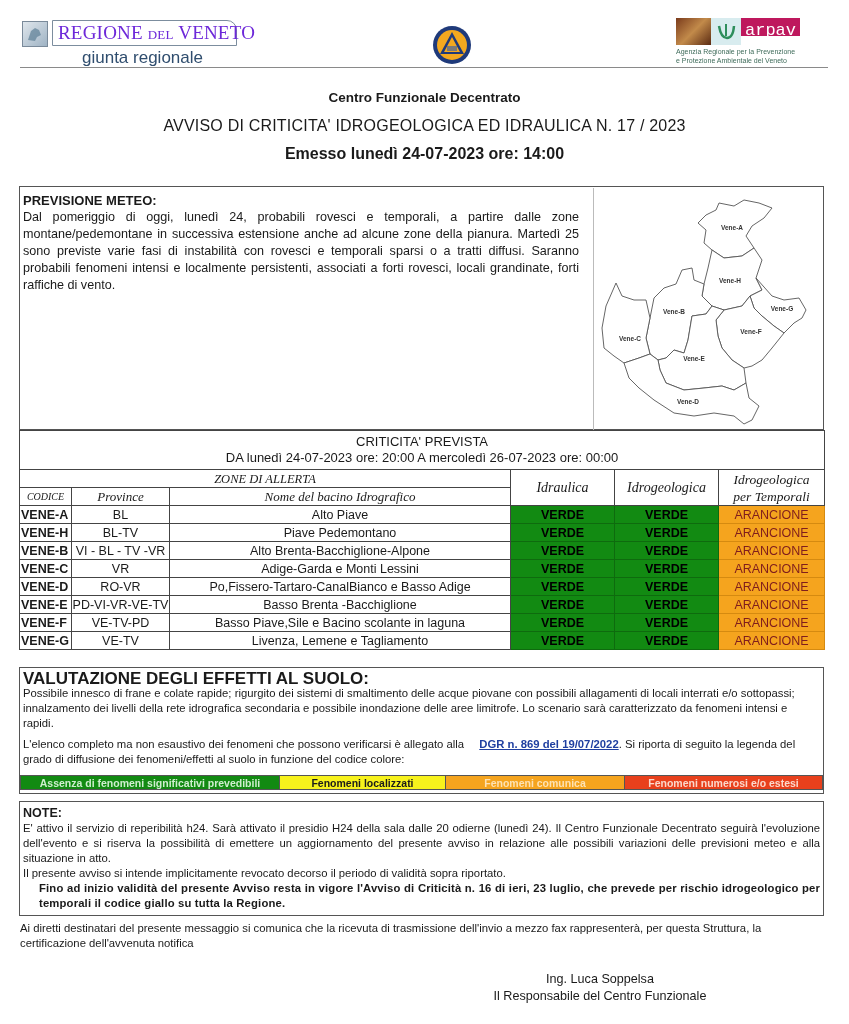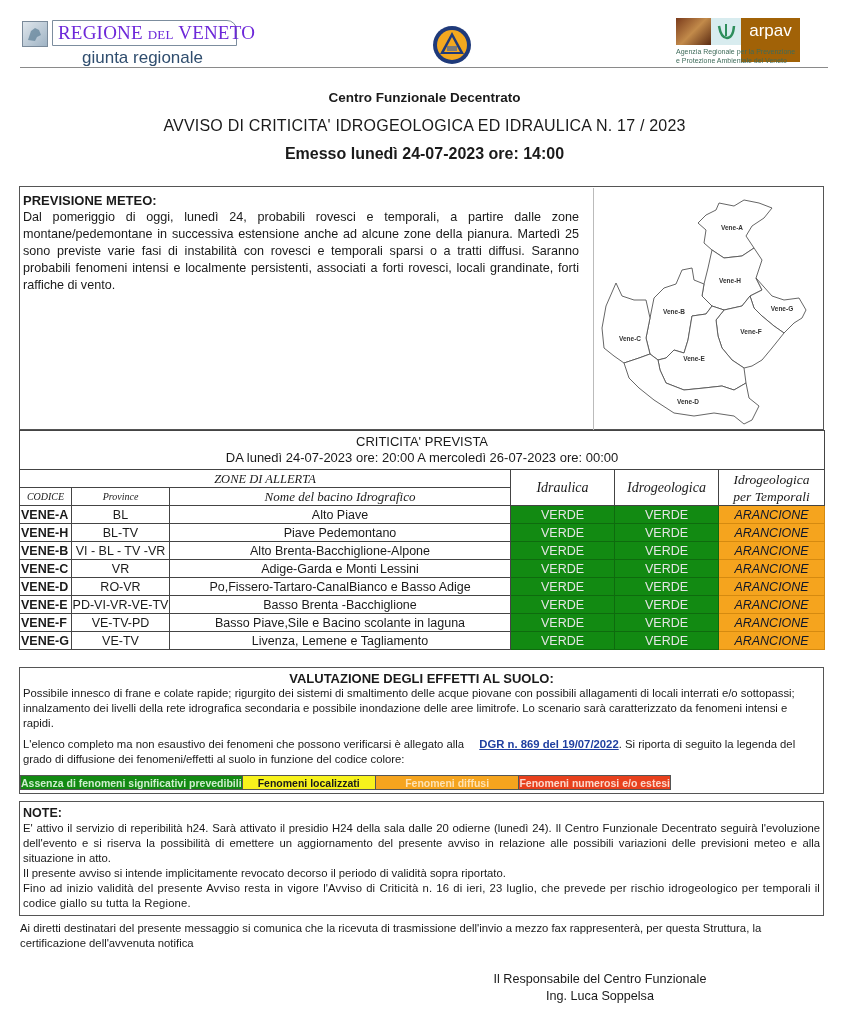--- a/index.html
+++ b/index.html
@@ -13,63 +13,63 @@
   .rv-box { position:absolute; left:30px; top:2px; width:183px; height:24px; border:1px solid #7c8d9e; border-radius:0 10px 0 0; }
   .rv-title { position:absolute; left:36px; top:4px; font-family:"Liberation Serif", serif; font-size:19px; color:#6d28d9; letter-spacing:0.2px; white-space:nowrap; }
   .rv-title .small { font-size:13px; }
   .rv-sub { position:absolute; left:60px; top:30px; font-size:17px; color:#2f4d6e; }
 
   #logo-center { left:432px; top:25px; width:40px; height:40px; }
   #logo-right { left:676px; top:18px; width:124px; height:50px; }
   .arpav-band { position:absolute; left:0; top:0; width:124px; height:27px; display:flex; }
   .arpav-lion { width:35px; height:27px; background:linear-gradient(135deg,#7a3b1c,#c28a4a 50%,#5a2a12); }
   .arpav-wave { width:30px; height:27px; background:#d8ecef; position:relative; }
-  .arpav-name { flex:1; height:44px; background:#a16207; color:#fff; font-family:Liberation Sans, sans-serif; font-size:17px; line-height:25px; text-align:center; }
+  .arpav-name { flex:1; height:18px; background:#be185d; color:#fff; font-family:Liberation Mono, monospace; font-size:17px; line-height:25px; text-align:center; }
   .arpav-sub { position:absolute; left:0; top:29px; font-size:7px; line-height:9px; color:#3e6b5a; white-space:nowrap; }
 
   #header-rule { left:20px; top:67px; width:808px; height:0; border-top:1px solid #8a8a8a; }
 
   .title-1 { left:0; width:849px; top:90px; text-align:center; font-size:13.5px; font-weight:bold; }
   .title-2 { left:0; width:849px; top:117px; text-align:center; font-size:16px; letter-spacing:0.2px; }
   .title-3 { left:0; width:849px; top:145px; text-align:center; font-size:16px; font-weight:bold; }
 
   
   #forecast-box { left:19px; top:186px; width:805px; height:244px; border:1px solid #555; box-sizing:border-box; }
   #forecast-text { left:23px; top:192px; width:556px; font-size:12.6px; line-height:17px; text-align:justify; }
   #forecast-text .h { font-weight:bold; font-size:13px; }
   #map-box { left:593px; top:188px; width:230px; height:242px; border-left:1px solid #bbb; }
   #map-box svg { width:230px; height:242px; }
 
   
   #crit { left:19px; top:430px; width:805px; border-collapse:collapse; font-size:12.5px; table-layout:fixed; }
   #crit td, #crit th { border:1px solid #444; padding:0; height:17px; line-height:16px; text-align:center; overflow:hidden; white-space:nowrap; }
   #crit .ser { font-family:"Liberation Serif", serif; font-style:italic; font-weight:normal; }
   #crit .code { font-weight:bold; text-align:left; padding-left:1px; }
-  #crit .g { background:#128a12; color:#e5e5e5; border-color:#0e6b0e; }
-  #crit .o { background:#f5a41e; color:#0f172a; border-color:#d58a10;font-style:italic; }
+  #crit .g { background:#128a12; color:#000000; border-color:#0e6b0e;font-weight:bold; }
+  #crit .o { background:#f5a41e; color:#7f1d1d; border-color:#d58a10; }
   #crit .period-title { font-size:13px; }
 
   
   #effects-box { left:19px; top:667px; width:805px; height:127px; border:1px solid #555; box-sizing:border-box; }
   #effects-text { left:23px; top:671px; width:797px; font-size:11.3px; line-height:15px; }
-  #effects-text .h { font-weight:bold; font-size:13px;text-align:center; }
+  #effects-text .h { font-weight:bold; font-size:17px; }
   #effects-text p { margin:0; }
   #effects-text .p2 { margin-top:6px; }
   #effects-text a { color:#1f3fa0; font-weight:bold; text-decoration:underline;margin-left:12px; }
 
-  #legend { left:20px; top:775px; width:651px; height:15px; display:flex; font-size:10.5px; font-weight:bold; line-height:15px; border:1px solid #555; box-sizing:border-box; }
+  #legend { left:20px; top:775px; width:803px; height:15px; display:flex; font-size:10.5px; font-weight:bold; line-height:15px; border:1px solid #555; box-sizing:border-box; }
   #legend div { text-align:center; white-space:nowrap; border-right:1px solid #555; }
   #legend div:last-child { border-right:none; }
 
   
   #notes-box { left:19px; top:801px; width:805px; height:115px; border:1px solid #555; box-sizing:border-box; }
   #notes-text { left:23px; top:806px; width:797px; font-size:11.3px; line-height:15px; text-align:justify; }
   #notes-text .h { font-weight:bold; font-size:12.5px; }
   #notes-text p { margin:0; }
-  #notes-text .b { font-weight:normal; letter-spacing:0.15px; }
+  #notes-text .b { font-weight:bold; letter-spacing:0.15px;margin-left:16px; }
 
   #footer-text { left:20px; top:921px; width:808px; font-size:11.3px; line-height:15px; }
   #sign { left:440px; width:320px; top:971px; text-align:center; font-size:12.6px; line-height:17px; }
 </style>
 </head>
 <body>
 
 <div id="logo-left" class="abs">
   <div class="rv-crest">
     <svg viewBox="0 0 24 24">
@@ -165,21 +165,21 @@
     <td colspan="3" class="ser">ZONE DI ALLERTA</td>
     <td rowspan="2" class="ser" style="font-size:14px;">Idraulica</td>
     <td rowspan="2" class="ser" style="font-size:14px;">Idrogeologica</td>
     <td rowspan="2" class="ser" style="font-size:13.5px; line-height:17px;">
       <div>Idrogeologica</div>
           <div>per Temporali</div>
     </td>
   </tr>
   <tr>
     <td class="ser" style="font-size:10px;">CODICE</td>
-    <td class="ser" style="font-size:10px;">Province</td>
+    <td class="ser" style="font-size:13px;">Province</td>
     <td class="ser" style="font-size:13px;">Nome del bacino Idrografico</td>
   </tr>
   </tbody>
     <tbody id="crit-body">
       <tr>
         <td class="code">VENE-A</td>
         <td>BL</td>
         <td>Alto Piave</td>
         <td class="g" style="background: rgb(18, 138, 18);">VERDE</td>
         <td class="g" style="background: rgb(18, 138, 18);">VERDE</td>
@@ -246,29 +246,29 @@
 
 <div id="effects-box" class="abs"></div>
 <div id="effects-text" class="abs">
   <div class="h">VALUTAZIONE DEGLI EFFETTI AL SUOLO:</div>
   <p>Possibile innesco di frane e colate rapide; rigurgito dei sistemi di smaltimento delle acque piovane con possibili allagamenti di locali interrati e/o sottopassi; innalzamento dei livelli della rete idrografica secondaria e possibile inondazione delle aree limitrofe. Lo scenario sarà caratterizzato da fenomeni intensi e rapidi.</p>
   <p class="p2"><span>L'elenco completo ma non esaustivo dei fenomeni che possono verificarsi è allegato alla </span><a href="#">DGR n. 869 del 19/07/2022</a><span>. Si riporta di seguito la legenda del grado di diffusione dei fenomeni/effetti al suolo in funzione del codice colore:</span></p>
 </div>
 <div id="legend" class="abs">
   <div style="width: 258px; background: rgb(18, 138, 18); color: rgb(207, 238, 207);">Assenza di fenomeni significativi prevedibili</div>
   <div style="width: 165px; background: rgb(247, 242, 28); color: rgb(26, 26, 26);">Fenomeni localizzati</div>
-  <div style="width: 178px; background: rgb(245, 164, 30); color: rgb(253, 226, 180);">Fenomeni diffusi</div>
+  <div style="width: 178px; background: rgb(245, 164, 30); color: rgb(253, 226, 180);">Fenomeni comunica</div>
   <div style="flex: 1 1 0%; background: rgb(232, 64, 28); color: rgb(251, 216, 204);">Fenomeni numerosi e/o estesi</div>
 </div>
 
 <div id="notes-box" class="abs"></div>
 <div id="notes-text" class="abs">
   <div class="h">NOTE:</div>
   <p>E' attivo il servizio di reperibilità h24. Sarà attivato il presidio H24 della sala dalle 20 odierne (lunedì 24). Il Centro Funzionale Decentrato seguirà l'evoluzione dell'evento e si riserva la possibilità di emettere un aggiornamento del presente avviso in relazione alle possibili variazioni delle previsioni meteo e alla situazione in atto.</p>
   <p>Il presente avviso si intende implicitamente revocato decorso il periodo di validità sopra riportato.</p>
   <p class="b">Fino ad inizio validità del presente Avviso resta in vigore l'Avviso di Criticità n. 16 di ieri, 23 luglio, che prevede per rischio idrogeologico per temporali il codice giallo su tutta la Regione.</p>
 </div>
 
 <div id="footer-text" class="abs">Ai diretti destinatari del presente messaggio si comunica che la ricevuta di trasmissione dell'invio a mezzo fax rappresenterà, per questa Struttura, la certificazione dell'avvenuta notifica</div>
 <div id="sign" class="abs">
+  <div>Ing. Luca Soppelsa</div>
   <div>Il Responsabile del Centro Funzionale</div>
-  <div>Ing. Luca Soppelsa</div>
 </div>
 
 </body></html>

